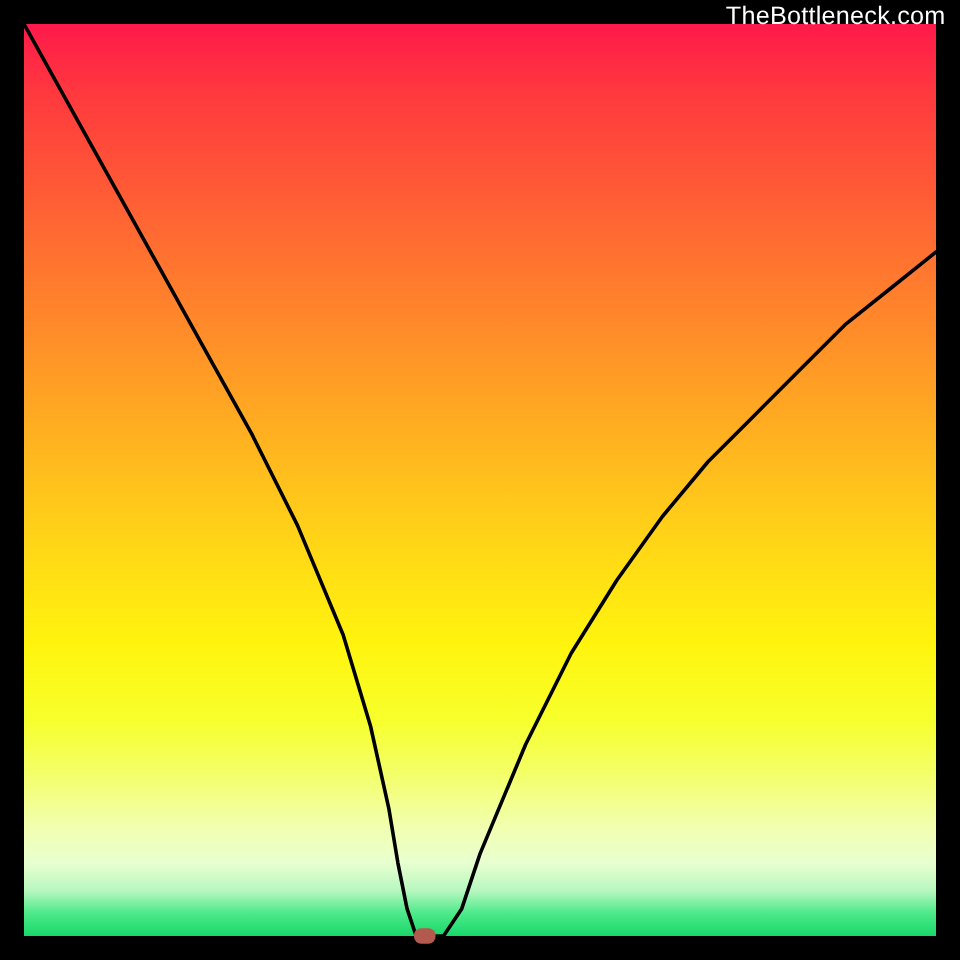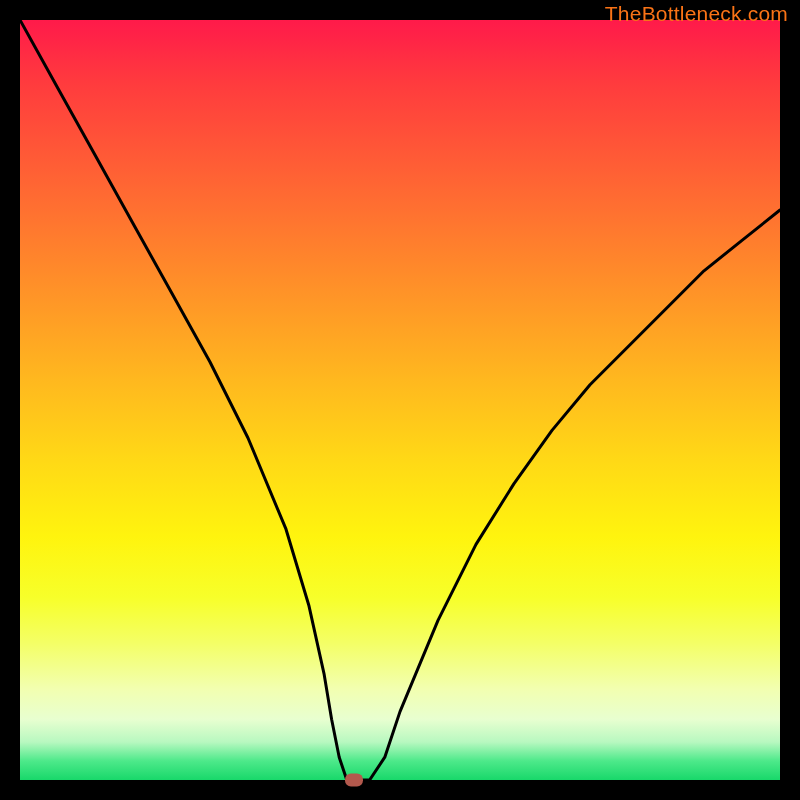--- a/index.html
+++ b/index.html
@@ -39,21 +39,21 @@
       #e8ffd0 92%,
       #b8f8c0 95%,
       #4de98a 97.5%,
       #18d86a 100%
     );
   }
   .watermark {
     position: absolute;
     top: 2px;
     right: 12px;
-    color: #f97316;
+    color: #ffffff;
     font-size: 21px;
     font-weight: 500;
     letter-spacing: 0.2px;
   }
   svg.curve {
     position: absolute;
     left: 0;
     top: 0;
     width: 760px;
     height: 760px;

